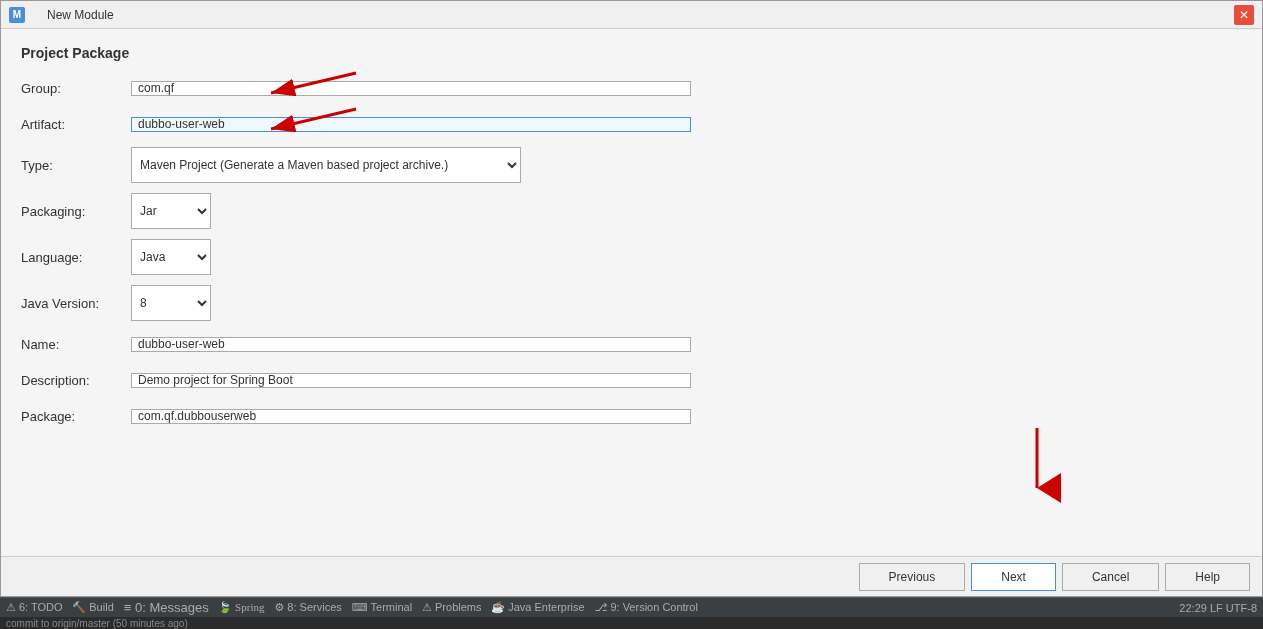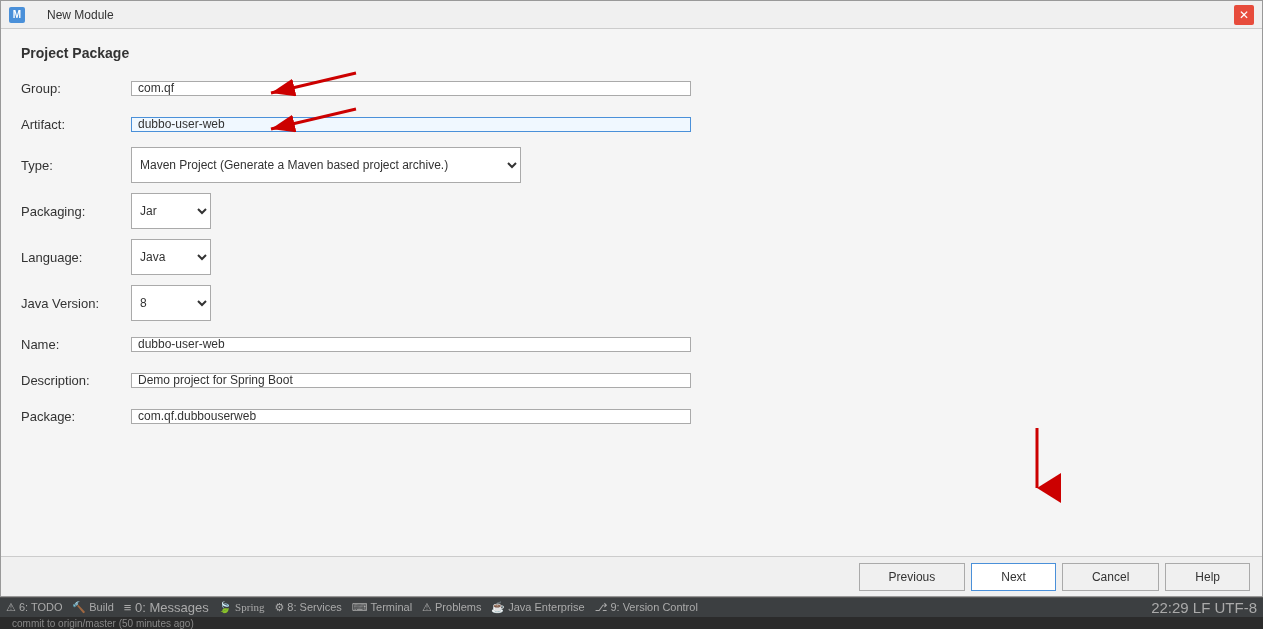--- a/index.html
+++ b/index.html
@@ -301,21 +301,21 @@
       <span style="color:#aaa; font-size:11px; cursor:pointer;">⚠ 6: TODO</span>
       <span style="color:#aaa; font-size:11px; cursor:pointer;">🔨 Build</span>
       <span style="color:#aaa; font-size:13px; cursor:pointer;">≡ 0: Messages</span>
       <span style="color:#aaa; font-size:11px; cursor:pointer;font-family:Liberation Serif, serif;">🍃 Spring</span>
       <span style="color:#aaa; font-size:11px; cursor:pointer;">⚙ 8: Services</span>
       <span style="color:#aaa; font-size:11px; cursor:pointer;">⌨ Terminal</span>
       <span style="color:#aaa; font-size:11px; cursor:pointer;">⚠ Problems</span>
       <span style="color:#aaa; font-size:11px; cursor:pointer;">☕ Java Enterprise</span>
       <span style="color:#aaa; font-size:11px; cursor:pointer;">⎇ 9: Version Control</span>
       <span style="flex:1;"></span>
-      <span style="color:#aaa; font-size:15px;">22:29  LF  UTF-8</span>
-    </div>
-
-    <div style="background:#2b2b2b; height:12px; display:flex; align-items:center; padding:0 12px;">
+      <span style="color:#aaa; font-size:11px;">22:29  LF  UTF-8</span>
+    </div>
+
+    <div style="background:#2b2b2b; height:12px; display:flex; align-items:center; padding:0 6px;">
       <span style="color:#888; font-size:10px;">commit to origin/master (50 minutes ago)</span>
     </div>
   </div>
 
 </div>
 
 </body></html>

